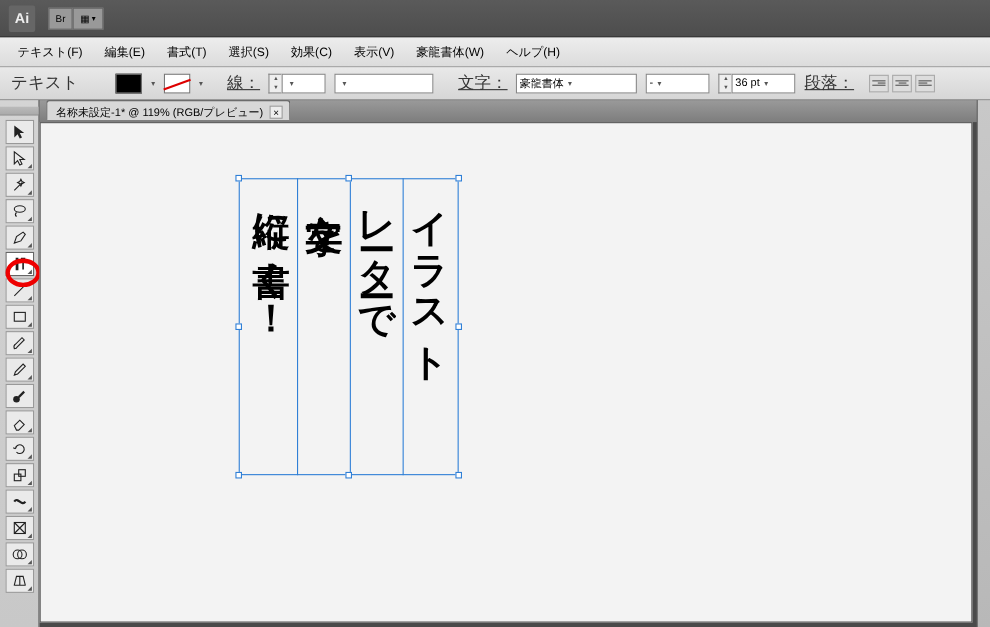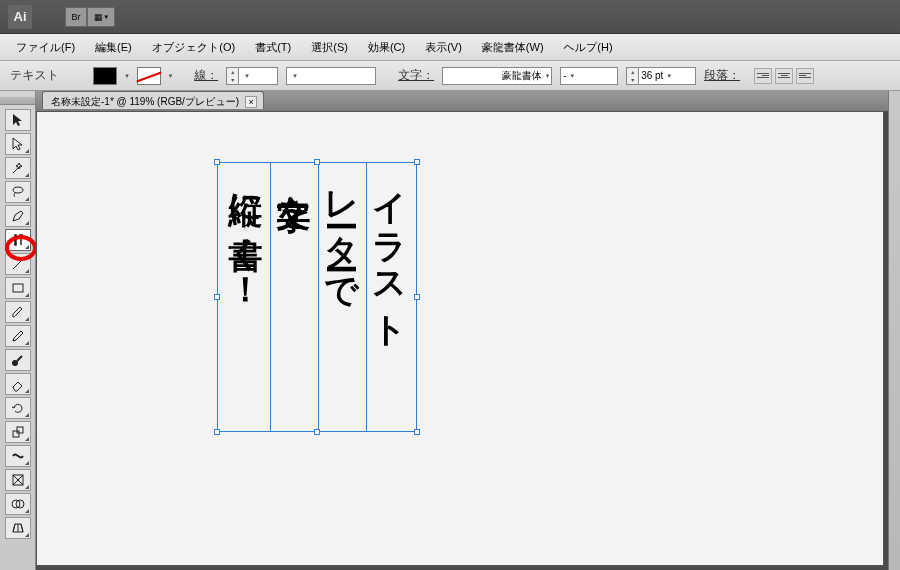--- a/index.html
+++ b/index.html
@@ -1,34 +1,34 @@
 <!DOCTYPE html>
 <html><head>
 <meta charset="utf-8">
 <style>
   * { box-sizing: border-box; margin: 0; padding: 0; }
   body { font-family: "MS UI Gothic", sans-serif; font-size: 11px; background: #4a4a4a; width: 900px; height: 570px; overflow: hidden; color: #000; }
   
   .titlebar { height: 34px; background: linear-gradient(#5a5a5a,#4d4d4d); display: flex; align-items: center; padding: 0 8px; border-bottom: 1px solid #333; }
-  .ai-logo { width: 24px; height: 24px; background: #666; color: #eee; font-weight: bold; font-size: 13px; display:flex; align-items:center; justify-content:center; border-radius:2px; margin-right: 33px; }
+  .ai-logo { width: 24px; height: 24px; background: #666; color: #eee; font-weight: bold; font-size: 13px; display:flex; align-items:center; justify-content:center; border-radius:2px; margin-right: 12px; }
   .title-btn { width: 22px; height: 20px; background: #999; border:1px solid #666; margin-right: 0; display:flex; align-items:center; justify-content:center; font-size:9px; }
   .title-btn.dd { width:28px; }
   .title-dd-arrow { margin-left:2px; font-size:7px; }
 
   .menubar { height: 27px; background: linear-gradient(#ededed,#dcdcdc); border-bottom:1px solid #aaa; display:flex; align-items:center; padding: 0 6px; }
   .menu-item { padding: 4px 10px; cursor: default; }
 
   .optbar { height: 30px; background: linear-gradient(#e9e9e9,#d6d6d6); border-bottom:1px solid #999; display:flex; align-items:center; padding: 0 10px; gap: 8px; }
-  .optbar .lbl { color:#333; font-size:12px; }
+  .optbar .lbl { color:#333; font-size:15px; }
   .fill-sw { width:24px; height:18px; background:#000; border:1px solid #777; }
   .stroke-sw { width:24px; height:18px; background:#fff; border:1px solid #777; position:relative; }
   .stroke-sw::after { content:""; position:absolute; left:-2px; right:-2px; top:50%; border-top:2px solid #d00; transform: rotate(-20deg); }
   .opt-dd { height:18px; background:#fff; border:1px solid #888; display:flex; align-items:center; padding:0 2px; font-size:10px; }
   .opt-dd .arr { margin-left:4px; font-size:7px; color:#555; }
-  .opt-dd.w40 { width:40px; } .opt-dd.w90 { width:90px; } .opt-dd.w110 { width:110px;justify-content:flex-end; } .opt-dd.w60{width:58px;}
+  .opt-dd.w40 { width:40px; } .opt-dd.w90 { width:90px; } .opt-dd.w110 { width:110px; } .opt-dd.w60{width:58px;}
   .blue { color:#1a4fbf; text-decoration:underline; }
   .stepper { display:flex; align-items:center; }
   .stepper .arrows { width:12px; height:18px; border:1px solid #888; background:#eee; border-right:none; display:flex; flex-direction:column;}
   .stepper .arrows span{flex:1;font-size:6px;line-height:8px;text-align:center;color:#555;}
   .para-icons { display:flex; gap:3px; margin-left:6px;}
   .pi { width:18px; height:16px; border:1px solid #aaa; background:#ddd; display:flex; flex-direction:column; justify-content:center; gap:1px; padding:2px;}
   .pi span{height:1px;background:#555;}
 
   .workarea { display:flex; height: calc(570px - 34px - 27px - 30px); }
   .toolbar { width: 36px; background: linear-gradient(#d4d4d4,#c8c8c8); border-right:1px solid #888; padding-top:6px; position:relative; }
@@ -64,23 +64,22 @@
 <div class="titlebar">
   <div class="ai-logo">Ai</div>
   <div class="title-btn">Br</div>
   <div class="title-btn dd">
     <span>▦</span>
     <span class="title-dd-arrow">▾</span>
   </div>
 </div>
 
 <div class="menubar">
-  <div class="menu-item">ファイル(F)</div>
+  <div class="menu-item">テキスト(F)</div>
   <div class="menu-item">編集(E)</div>
-  <div class="menu-item">オブジェクト(O)</div>
   <div class="menu-item">書式(T)</div>
   <div class="menu-item">選択(S)</div>
   <div class="menu-item">効果(C)</div>
   <div class="menu-item">表示(V)</div>
   <div class="menu-item">豪龍書体(W)</div>
   <div class="menu-item">ヘルプ(H)</div>
 </div>
 
 <div class="optbar">
   <span class="lbl">テキスト</span>

